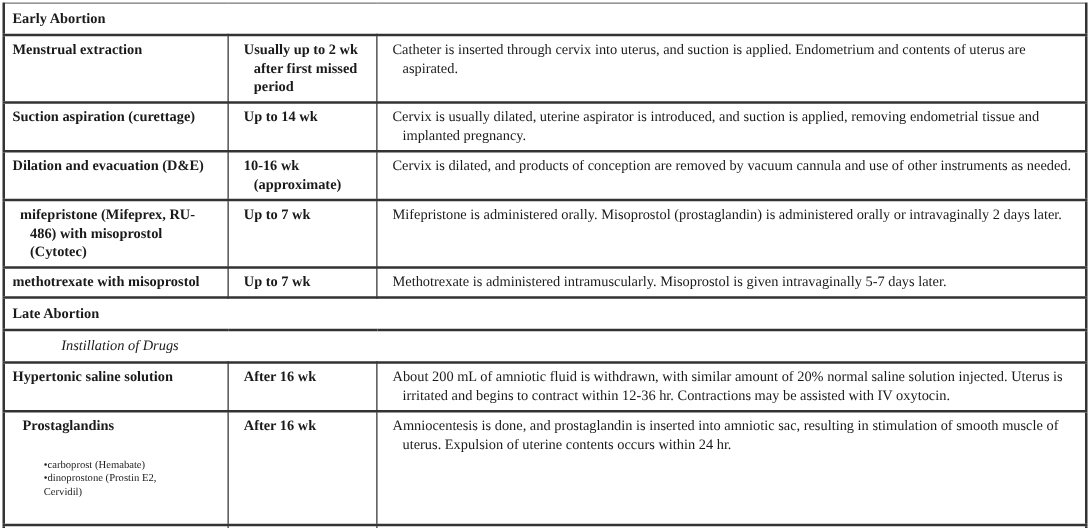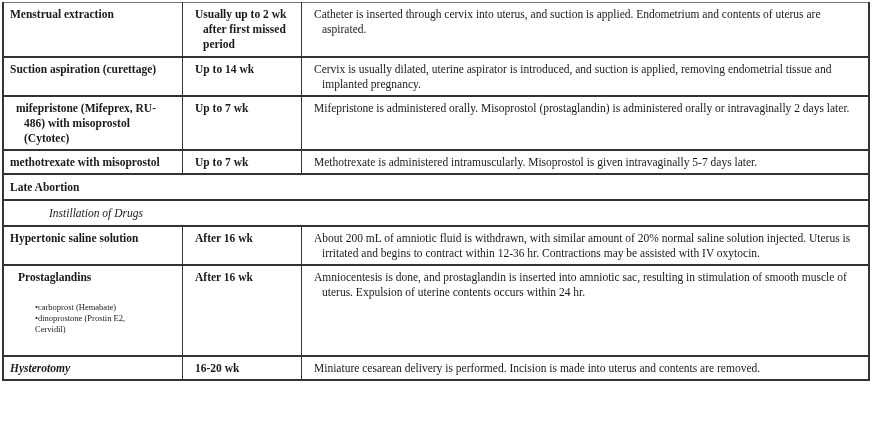--- a/index.html
+++ b/index.html
@@ -34,37 +34,49 @@
     .bullets { font-size: 8.5px; line-height: 11px; margin: 17px; padding: 0; list-style: none; }
     .bullets li::before { content: "\2022 "; }
     .section td { font-weight: bold; padding-top: 5px; padding-bottom: 4px; }
     .subsection td { font-style: italic; padding-top: 5px; padding-bottom: 4px; padding-left: 45px; }
   </style>
 </head>
 <body>
 
 <table class="tbl">
   <tbody>
+  <tr class="section">
+    <td colspan="3">Early Abortion</td>
+  </tr>
 
   <tr style="height:54px;">
     <td class="c1 bold">Menstrual extraction</td>
     <td class="c2">
           <span class="hang">Usually up to 2 wk after first missed period</span>
         </td>
     <td>
           <span class="hang">Catheter is inserted through cervix into uterus, and suction is applied. Endometrium and contents of uterus are aspirated.</span>
         </td>
   </tr>
   <tr style="height:35px;margin-left:44px;">
     <td class="c1 bold">Suction aspiration (curettage)</td>
     <td class="c2">
           <span class="hang">Up to 14 wk</span>
         </td>
     <td>
           <span class="hang">Cervix is usually dilated, uterine aspirator is introduced, and suction is applied, removing endometrial tissue and implanted pregnancy.</span>
+        </td>
+  </tr>
+  <tr style="height:39px;">
+    <td class="c1 bold">Dilation and evacuation (D&amp;E)</td>
+    <td class="c2">
+          <span class="hang">10-16 wk (approximate)</span>
+        </td>
+    <td>
+          <span class="hang">Cervix is dilated, and products of conception are removed by vacuum cannula and use of other instruments as needed.</span>
         </td>
   </tr>
   <tr style="height:53px;">
     <td class="c1 bold">
           <span class="hang">mifepristone (Mifeprex, RU-486) with misoprostol (Cytotec)</span>
         </td>
     <td class="c2">
           <span class="hang">Up to 7 wk</span>
         </td>
     <td>

